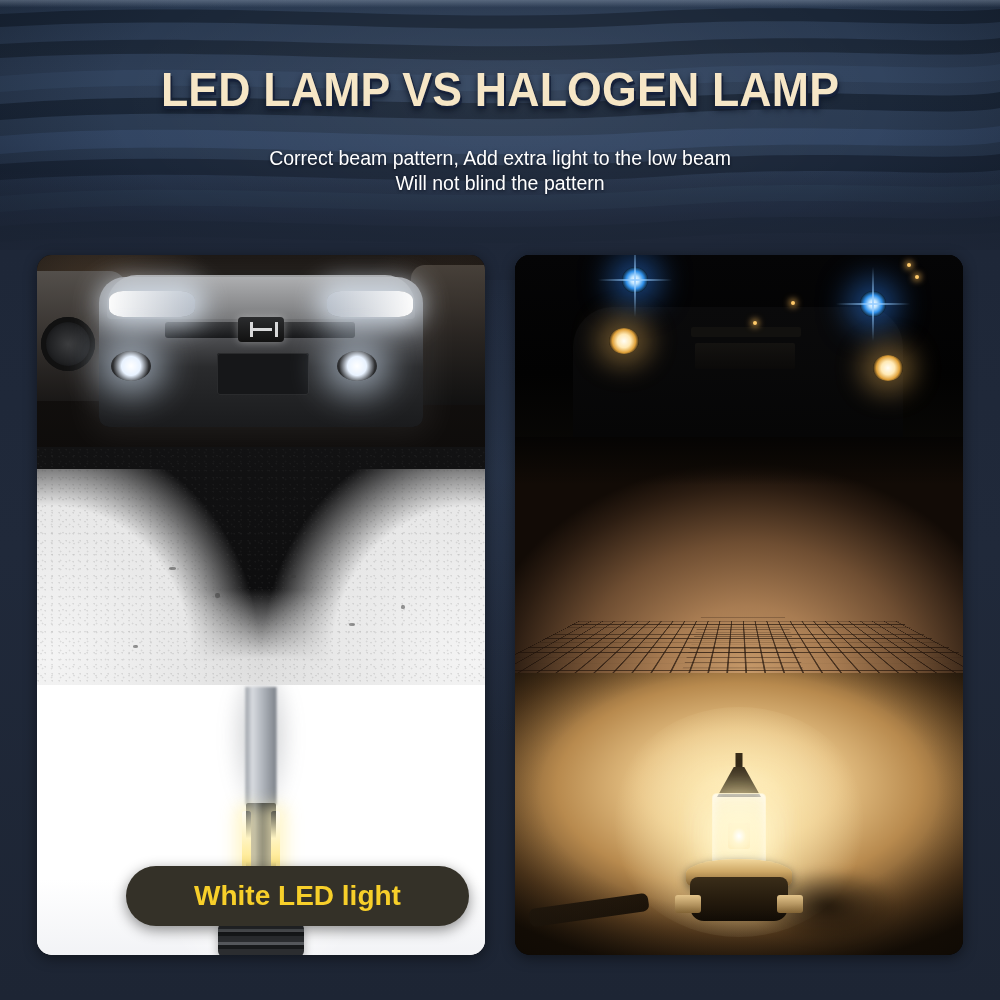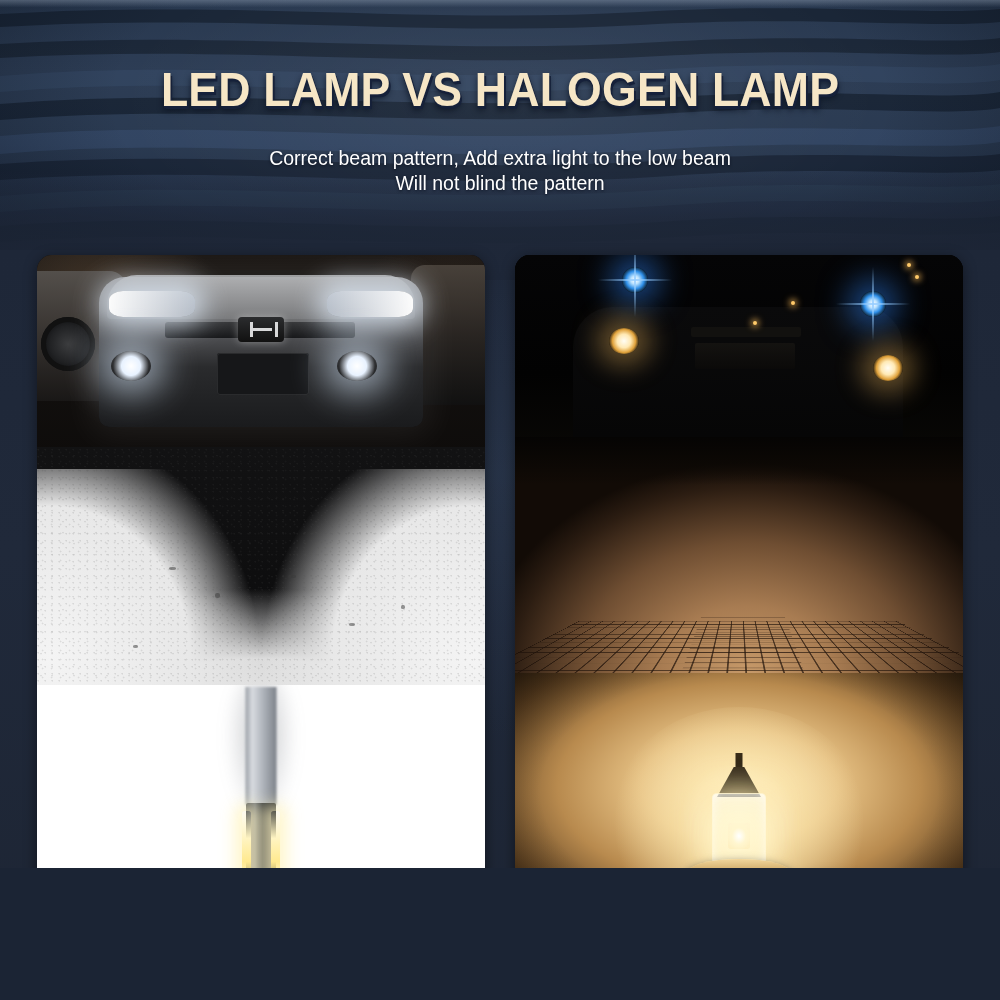--- a/index.html
+++ b/index.html
@@ -2,21 +2,21 @@
 <html><head>
 <meta charset="utf-8">
 <title>LED vs Halogen</title>
 <style>
   html,body{margin:0;padding:0;}
   body{
     width:1000px;height:1000px;overflow:hidden;
     font-family:"Liberation Sans", sans-serif;
     background:#1b2434;
   }
-  #stage{position:relative;width:1000px;height:868px;overflow:hidden;background:#15803d;}
+  #stage{position:relative;width:1000px;height:1000px;overflow:hidden;background:#15803d;}
 
   
   .bg-base{
     position:absolute;inset:0;
     background:
       linear-gradient(180deg,#25344a 0%,#2a3a52 12%,#2b3b53 22%,#24314a 34%,#1f2a3f 48%,#1d out 49%,#1e2738 62%,#1e2737 100%);
     background-color:#1e2738;
   }
   .bg-top{
     position:absolute;left:0;top:0;width:1000px;height:240px;
@@ -357,20 +357,23 @@
       <div class="led-halo"></div>
       <div class="bulb-shadow"></div>
       <div class="led-stem"></div>
       <div class="led-chipbox"></div>
       <div class="led-glow-l"></div>
       <div class="led-glow-r"></div>
       <div class="led-neck"></div>
       <div class="led-base"></div>
     </div>
 
+    <div class="pill pill-led">
+      <span>White LED light</span>
+    </div>
   </div>
 
   <div class="panel panel-right">
 
     <div class="layer R-night">
       <div class="veil"></div>
       <div class="carshape"></div>
       <div class="grille-dim"></div>
       <div class="plate-dim"></div>
       <div class="bluelight bl1"></div>

